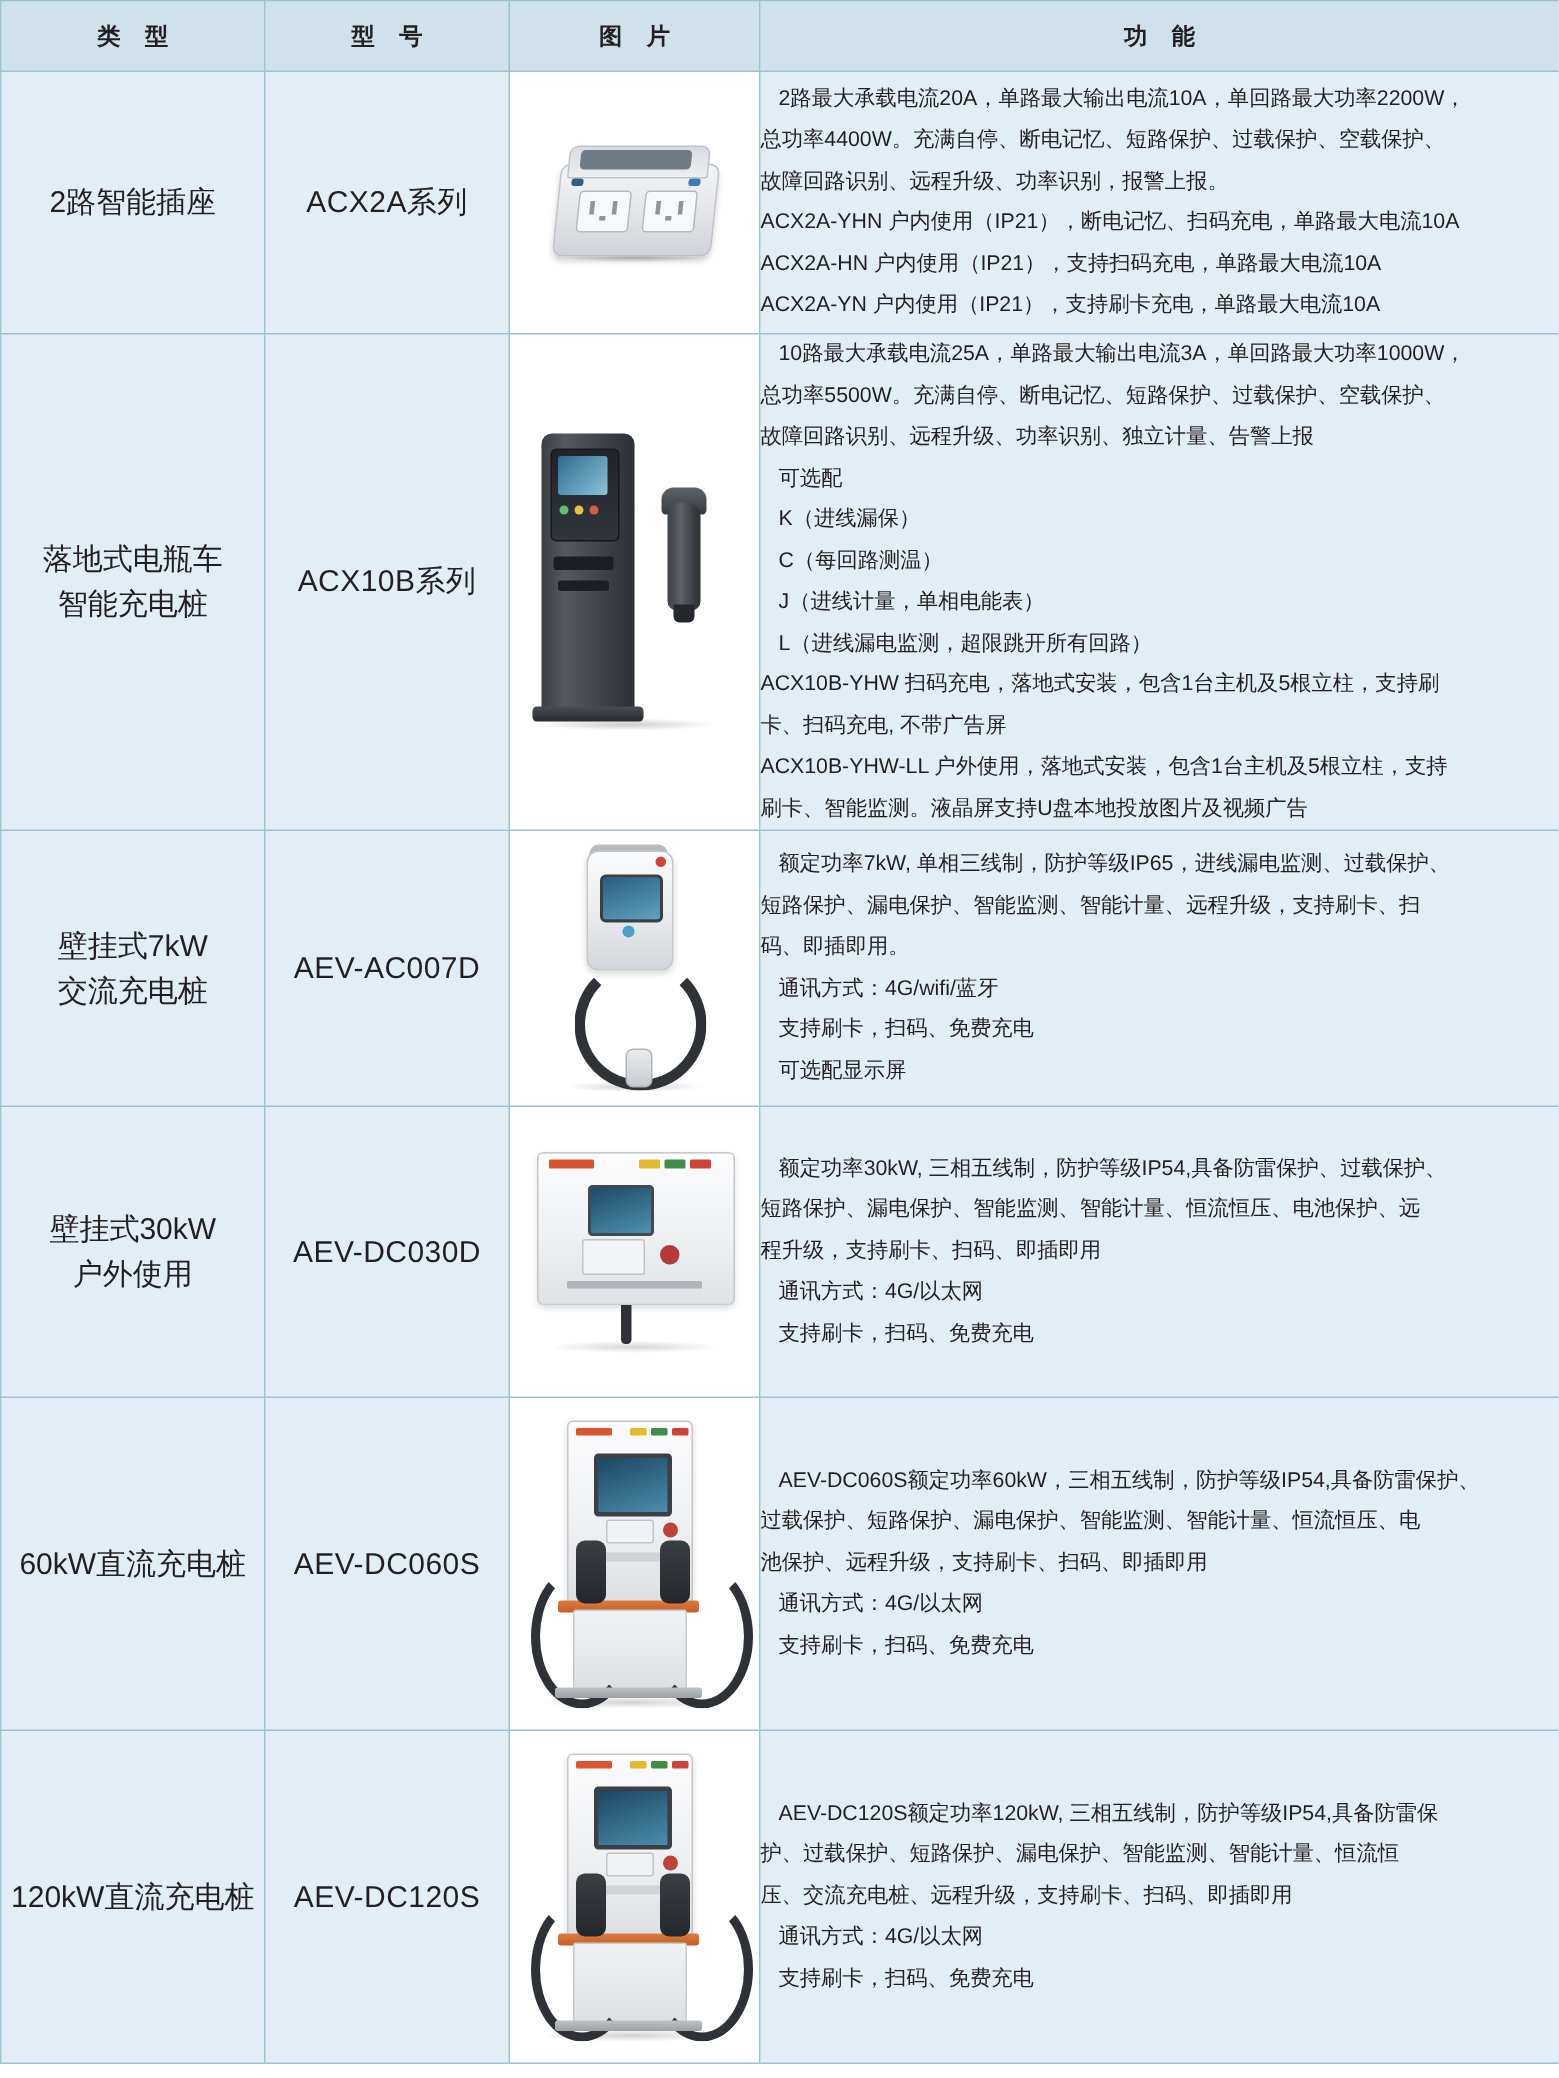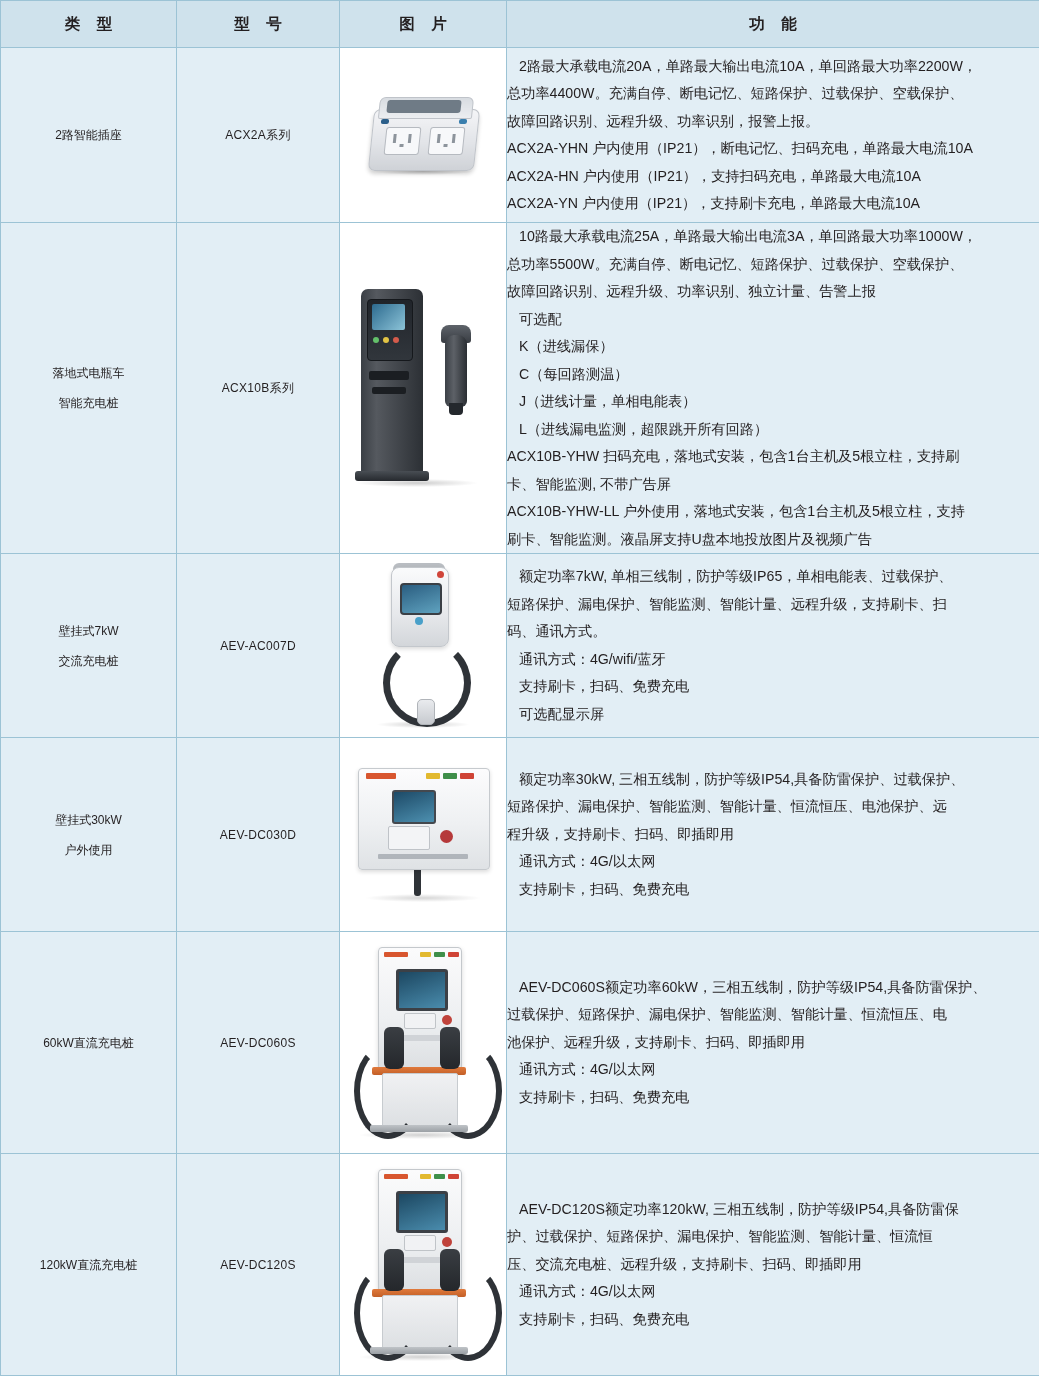--- a/index.html
+++ b/index.html
@@ -44,21 +44,21 @@
     text-align: center;
     color: #231f20;
   }
   thead th .hdr-inner {
     display: block;
     padding-left: 6px;
   }
   td.cell-type, td.cell-model {
     background: #e2eef5;
     text-align: center;
-    font-size: 12px;
+    font-size: 20px;
     line-height: 30px;
     color: #231f20;
   }
   td.cell-model {
     letter-spacing: 0.3px;
   }
   td.cell-type .type-line { display: block; }
   td.cell-img {
     background: #ffffff;
     text-align: center;
@@ -439,21 +439,21 @@
         <td class="cell-func">
           <span class="fl indent">10路最大承载电流25A，单路最大输出电流3A，单回路最大功率1000W，</span>
           <span class="fl">总功率5500W。充满自停、断电记忆、短路保护、过载保护、空载保护、</span>
           <span class="fl">故障回路识别、远程升级、功率识别、独立计量、告警上报</span>
           <span class="fl indent">可选配</span>
           <span class="fl indent">K（进线漏保）</span>
           <span class="fl indent">C（每回路测温）</span>
           <span class="fl indent">J（进线计量，单相电能表）</span>
           <span class="fl indent">L（进线漏电监测，超限跳开所有回路）</span>
           <span class="fl">ACX10B-YHW 扫码充电，落地式安装，包含1台主机及5根立柱，支持刷</span>
-          <span class="fl">卡、智能监测, 不带广告屏</span>
+          <span class="fl">卡、扫码充电, 不带广告屏</span>
           <span class="fl">ACX10B-YHW-LL 户外使用，落地式安装，包含1台主机及5根立柱，支持</span>
           <span class="fl">刷卡、智能监测。液晶屏支持U盘本地投放图片及视频广告</span>
         </td>
       </tr>
 
       <tr style="height:184px;">
         <td class="cell-type">
           <span class="type-line">壁挂式7kW</span>
           <span class="type-line">交流充电桩</span>
         </td>
@@ -464,23 +464,23 @@
             <div class="ac-cable"></div>
             <div class="ac-top"></div>
             <div class="ac-body"></div>
             <div class="ac-screen"></div>
             <div class="ac-dot"></div>
             <div class="ac-red"></div>
             <div class="ac-gun"></div>
           </div>
         </td>
         <td class="cell-func">
-          <span class="fl indent">额定功率7kW, 单相三线制，防护等级IP65，单相电能表、过载保护、</span>
+          <span class="fl indent">额定功率7kW, 单相三线制，防护等级IP65，进线漏电监测、过载保护、</span>
           <span class="fl">短路保护、漏电保护、智能监测、智能计量、远程升级，支持刷卡、扫</span>
-          <span class="fl">码、通讯方式。</span>
+          <span class="fl">码、即插即用。</span>
           <span class="fl indent">通讯方式：4G/wifi/蓝牙</span>
           <span class="fl indent">支持刷卡，扫码、免费充电</span>
           <span class="fl indent">可选配显示屏</span>
         </td>
       </tr>
 
       <tr style="height:194px;">
         <td class="cell-type">
           <span class="type-line">壁挂式30kW</span>
           <span class="type-line">户外使用</span>

